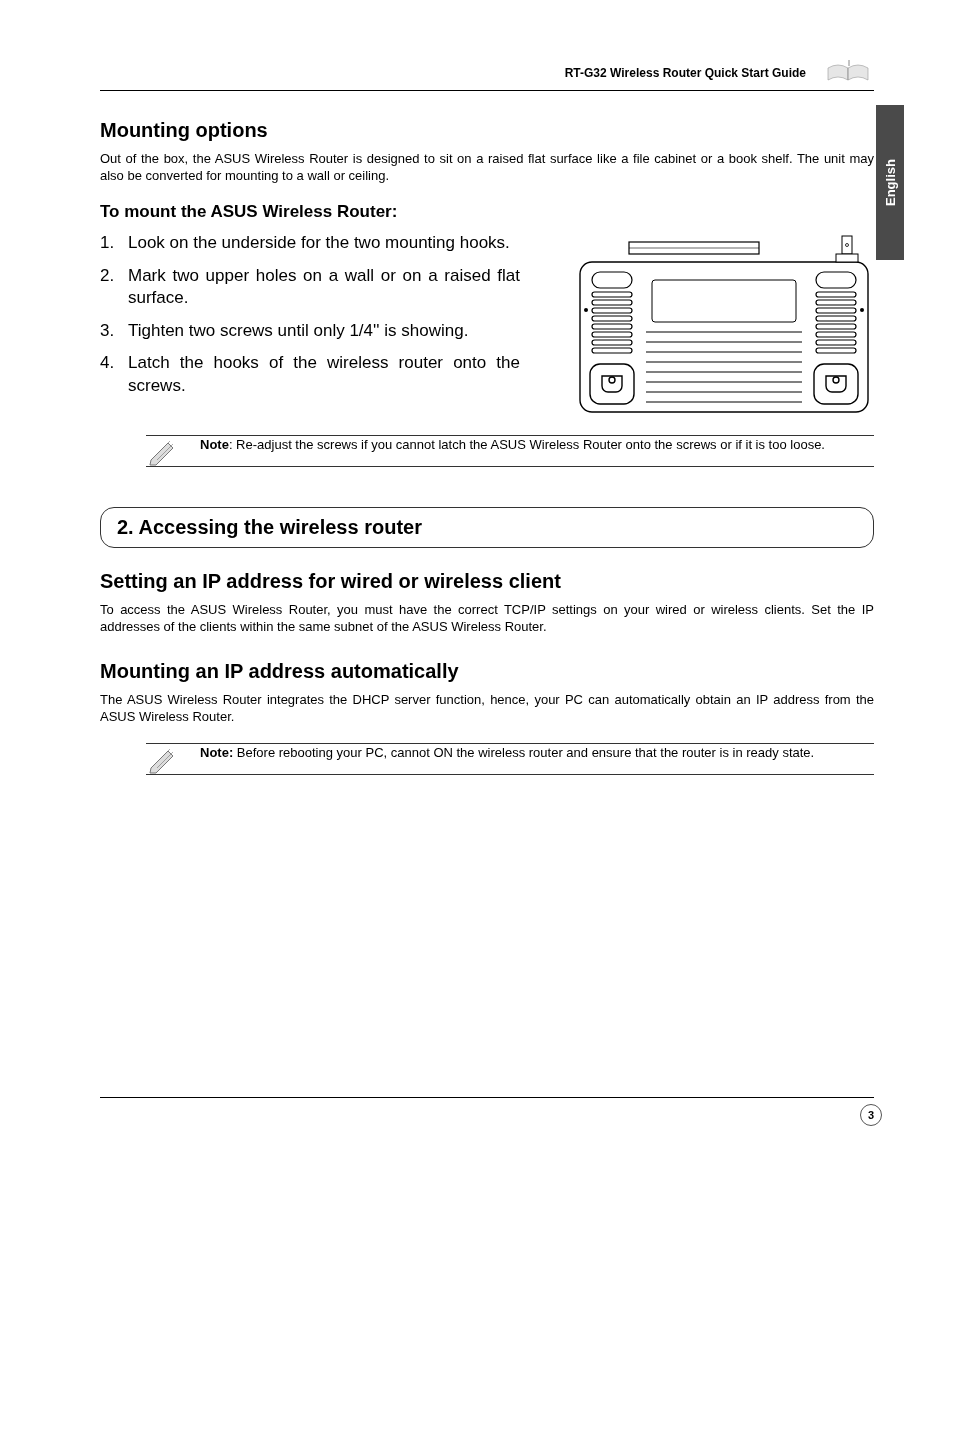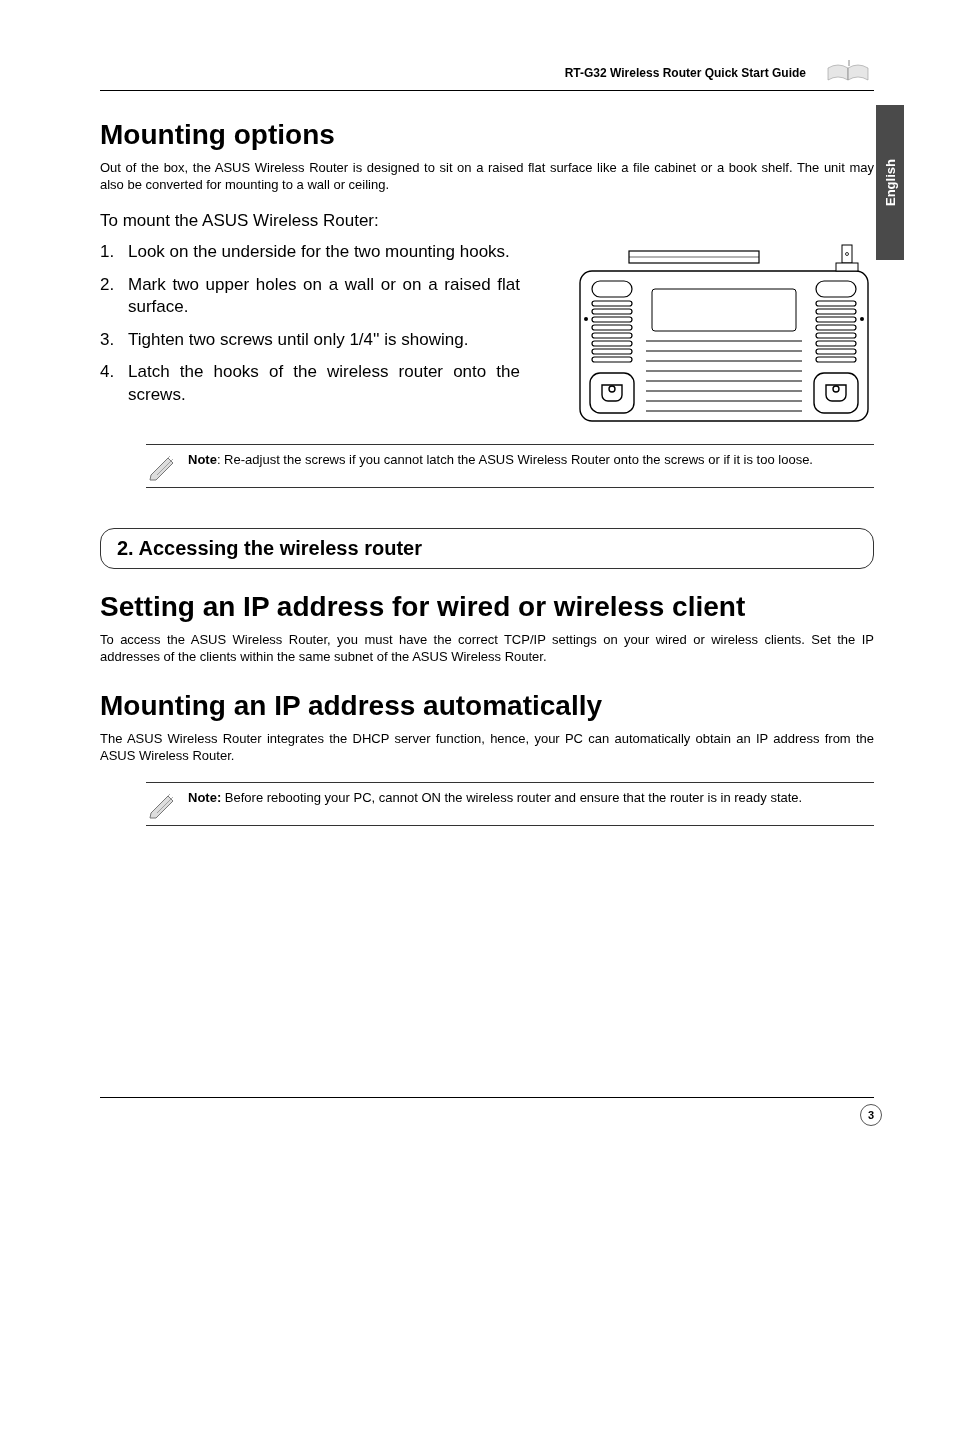--- a/index.html
+++ b/index.html
@@ -2,31 +2,31 @@
 <html><head>
 <meta charset="utf-8">
 <style>
   * { box-sizing: border-box; margin: 0; padding: 0; }
   html, body { width: 954px; height: 1432px; background: #fff; font-family: Arial, Helvetica, sans-serif; color: #000; }
   .page { position: relative; width: 954px; height: 1160px; padding: 60px 80px 60px 100px; }
   .header-row { display: flex; align-items: center; justify-content: flex-end; border-bottom: 1px solid #000; padding-bottom: 4px; margin-bottom: 28px; }
   .header-title { font-size: 12px; font-weight: bold; margin-right: 18px; }
   .book-icon { width: 50px; height: 26px; display: block; }
   .side-tab { position: absolute; right: 50px; top: 105px; width: 28px; height: 155px; background: #4a4a4a; color: #fff; font-size: 13px; font-weight: bold; display: flex; align-items: center; justify-content: center; writing-mode: vertical-rl; transform: rotate(180deg); }
-  h2.section-title { font-size: 28px; font-weight: bold; margin-bottom: 8px; }
+  h2.section-title { font-size: 20px; font-weight: bold; margin-bottom: 8px; }
   p.body { font-size: 13px; line-height: 1.32; text-align: justify; margin-bottom: 18px; }
-  .subhead { font-size: 17px; font-weight: normal; margin-top: 6px; margin-bottom: 10px; }
+  .subhead { font-size: 17px; font-weight: bold; margin-top: 6px; margin-bottom: 10px; }
   .cols { display: flex; gap: 20px; margin-bottom: 14px; }
   .left-col { width: 420px; }
   .right-col { flex: 1; display: flex; justify-content: flex-end; }
   ol.steps { list-style: none; padding: 0; }
   ol.steps li { position: relative; padding-left: 28px; font-size: 17px; line-height: 1.32; text-align: justify; margin-bottom: 10px; }
   ol.steps li .num { position: absolute; left: 0; }
   .router-svg { width: 300px; height: 185px; }
-  .note-block { display: flex; align-items: flex-start; gap: 10px; border-top: 1px solid #333; border-bottom: 1px solid #333; padding: 6px 2px; margin: 18px 0 30px 46px; }
+  .note-block { display: flex; align-items: flex-start; gap: 22px; border-top: 1px solid #333; border-bottom: 1px solid #333; padding: 0 2px; margin: 18px 0 30px 46px; }
   .note-icon { width: 30px; height: 28px; flex-shrink: 0; margin-top: 2px; }
   .note-text { font-size: 13px; line-height: 1.35; text-align: justify; }
   .box-heading { border: 1px solid #333; border-radius: 14px; padding: 8px 16px; margin: 40px 0 22px 0; }
   .box-heading h1 { font-size: 20px; font-weight: bold; }
   .footer-line { position: absolute; left: 100px; right: 80px; bottom: 62px; border-top: 1px solid #000; }
   .page-num { position: absolute; right: 72px; bottom: 34px; width: 22px; height: 22px; border: 1px solid #555; border-radius: 50%; display: flex; align-items: center; justify-content: center; font-size: 11px; font-weight: bold; }
 </style>
 </head>
 <body>
 

